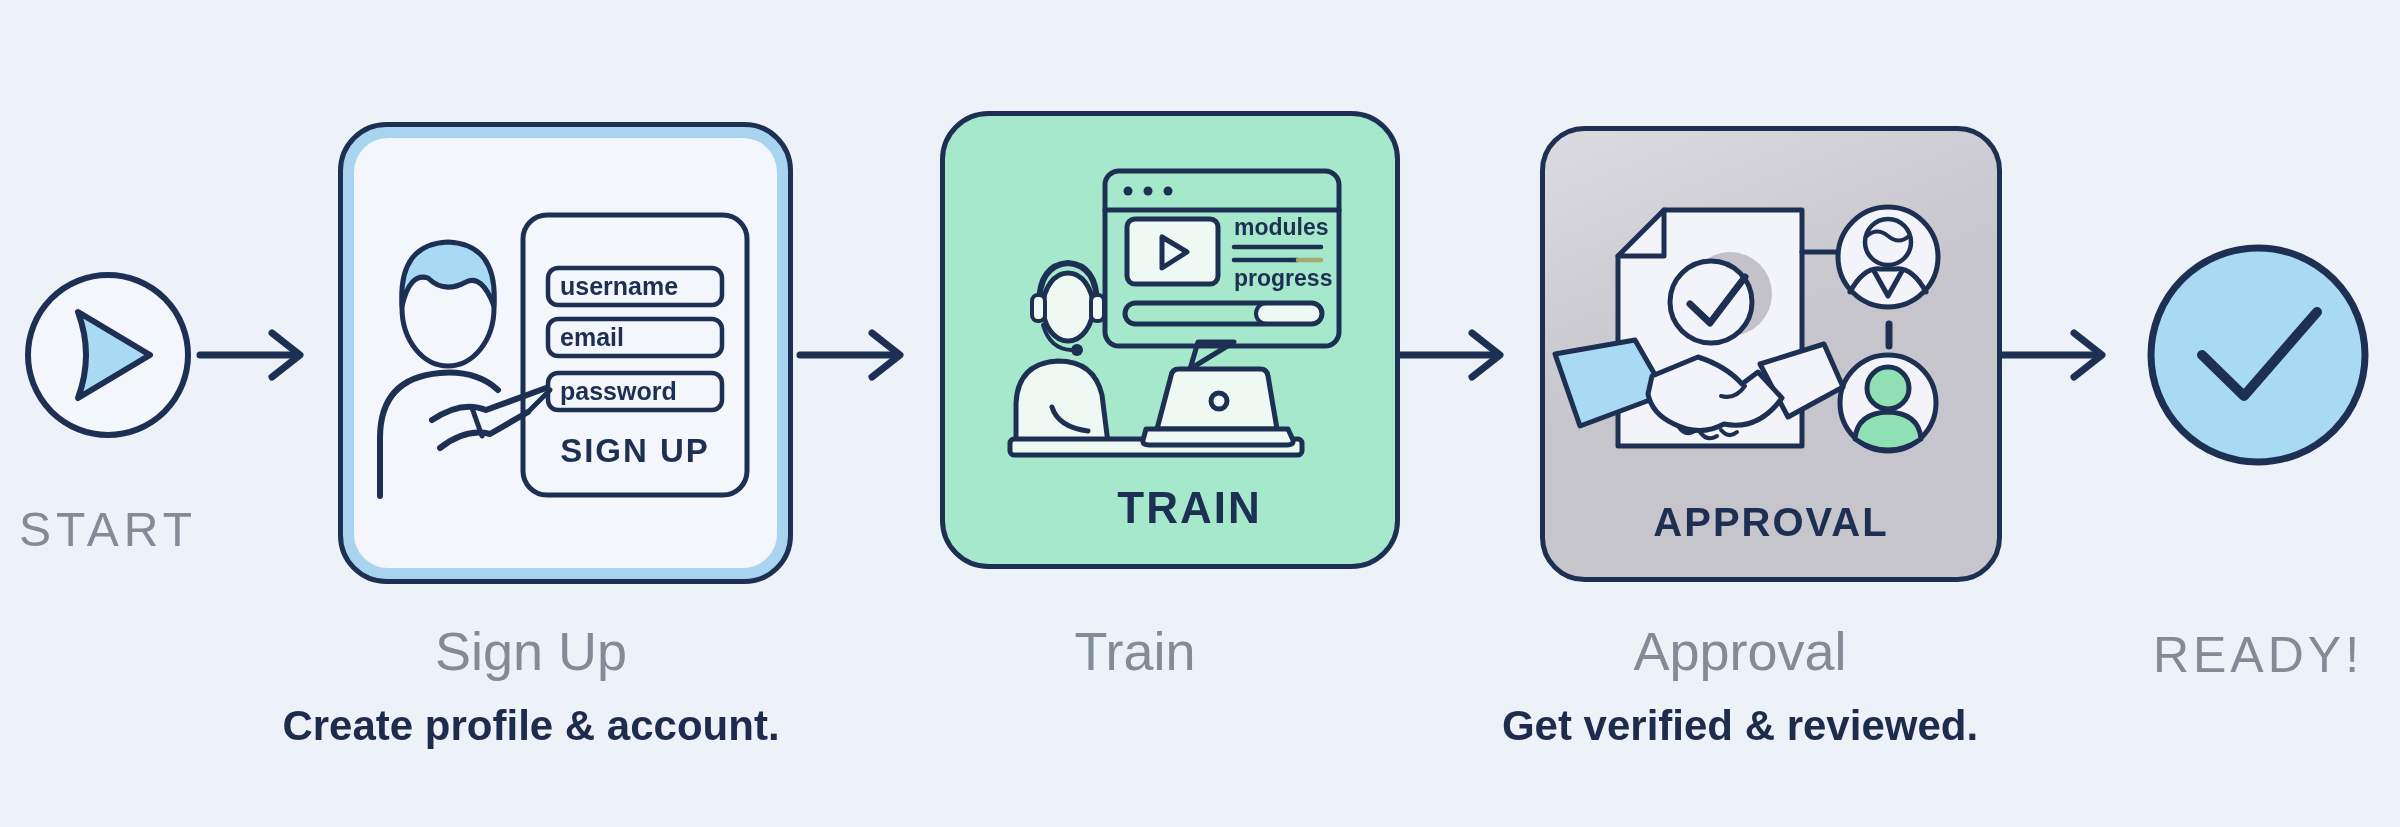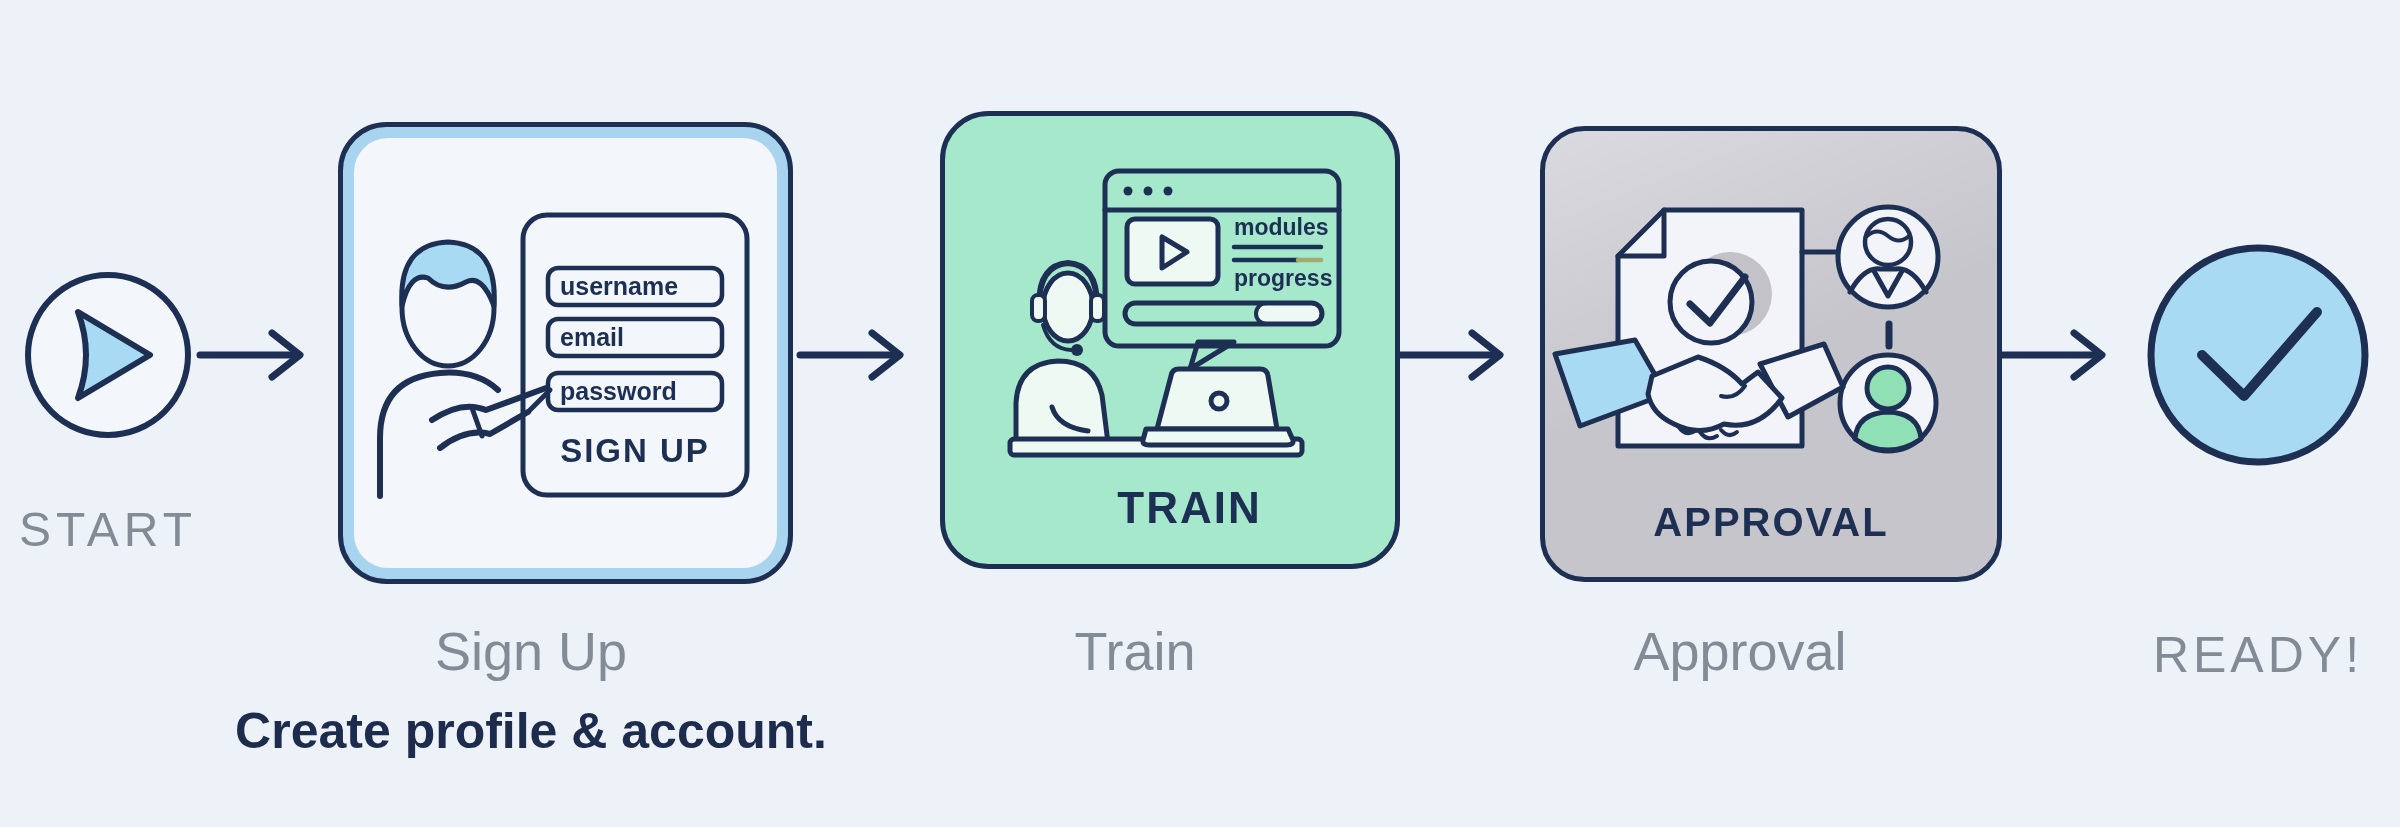--- a/index.html
+++ b/index.html
@@ -30,21 +30,21 @@
   .arrow{position:absolute;top:327px;}
   
   .start-label{top:502px;font-size:48px;letter-spacing:5px;color:var(--gray-text);
                transform:translateX(-50%);white-space:nowrap;}
   .ready-label{top:626px;font-size:50px;letter-spacing:4px;color:var(--gray-text);
                transform:translateX(-50%);white-space:nowrap;}
   .box-caption{position:absolute;left:0;right:0;text-align:center;color:var(--navy);
                font-weight:700;letter-spacing:2px;}
   .step-title{top:620px;font-size:54px;color:var(--gray-text);transform:translateX(-50%);
               white-space:nowrap;}
-  .step-subtitle{top:702px;font-size:50px;font-weight:700;color:var(--navy-text);
+  .step-subtitle{top:702px;font-size:42px;font-weight:700;color:var(--navy-text);
                  transform:translateX(-50%);white-space:nowrap;}
 </style>
 </head>
 <body>
 
 <div class="canvas">
 
   <svg class="abs" style="left:20px;top:267px" width="176" height="176" viewBox="0 0 176 176">
     <circle class="s6 card" cx="88" cy="88" r="80"></circle>
     <path class="blue s6" d="M58,45 L130,88 L58,131 Q74,88 58,45 Z"></path>
@@ -181,14 +181,15 @@
     <path class="nofill" stroke="var(--navy)" stroke-width="10" stroke-linecap="round" stroke-linejoin="round" d="M58,114 L100,155 L173,71"></path>
   </svg>
   <div class="abs ready-label" style="left:2258px">READY!</div>
 
   <div class="abs step-title" style="left:531px">Sign Up</div>
   <div class="abs step-subtitle" style="left:531px">Create profile &amp; account.</div>
 
   <div class="abs step-title" style="left:1135px">Train</div>
 
   <div class="abs step-title" style="left:1740px">Approval</div>
+  <div class="abs step-subtitle" style="left:1740px">Get verified &amp; reviewed.</div>
 
 </div>
 
 </body></html>

